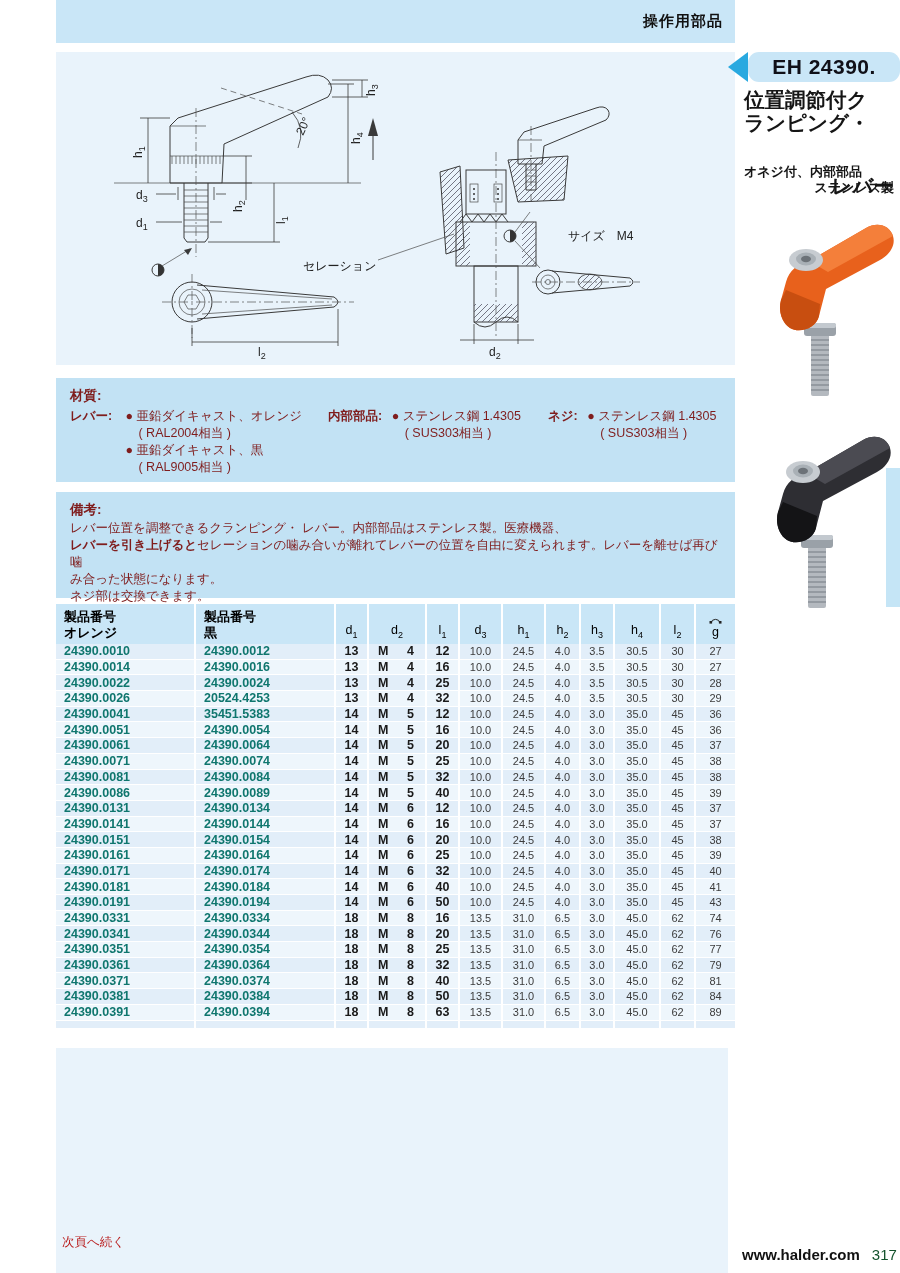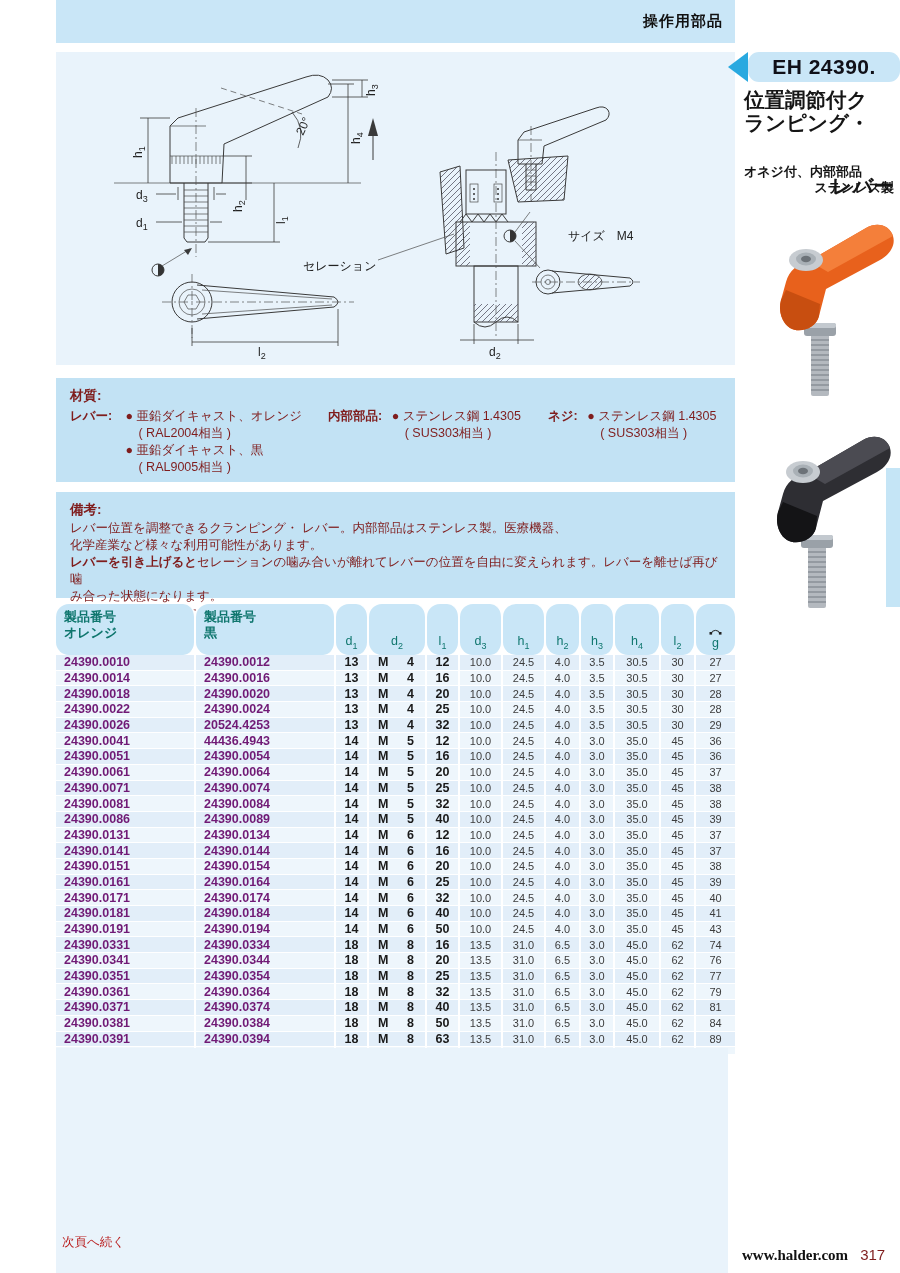--- a/index.html
+++ b/index.html
@@ -32,29 +32,29 @@
   .mgroup{position:absolute;top:30px;}
   .mlabel{font-weight:bold;display:inline-block;vertical-align:top;}
   .mitems{display:inline-block;vertical-align:top;}
   .msub{padding-left:13px;}
 
   
   #spectable{left:56px;top:604px;width:679px;}
   table{border-collapse:separate;border-spacing:0;table-layout:fixed;width:679px;}
   th,td{box-sizing:border-box;border-right:2px solid #fff;overflow:hidden;white-space:nowrap;}
   th:last-child,td:last-child{border-right:none;}
-  thead th{background:#c9e6f7;height:51px;vertical-align:bottom;padding:0 0 5px 0;
-           font-size:12.5px;font-weight:normal;color:#0f766e;text-align:center;border-radius:13px;}
+  thead th{background:#c9e6f7;height:40px;vertical-align:bottom;padding:0 0 5px 0;
+           font-size:12.5px;font-weight:normal;color:#000000;text-align:center;}
   thead th.hprod{text-align:left;vertical-align:top;padding:5px 0 0 8px;font-weight:bold;font-size:13px;line-height:16px;}
   thead th .sub{font-size:9px;vertical-align:sub;}
   tbody td{height:15.7px;border-bottom:1px solid #fff;font-size:11px;color:#3c3c3c;
            text-align:center;padding:0;line-height:14px;}
   tbody tr:nth-child(odd) td{background:#e2eef9;}
   tbody tr:nth-child(even) td{background:#eef6fc;}
-  td.c-prod{font-size:12.5px;font-weight:bold;color:#701a75;text-align:left;padding-left:8px;}
+  td.c-prod{font-size:12.5px;font-weight:bold;color:#0f766e;text-align:left;padding-left:8px;}
   td.c-b{font-size:12.5px;font-weight:bold;color:#1a1a1a;}
   td.c-d2{font-size:12.5px;font-weight:bold;color:#1a1a1a;}
   td.c-d2 span{display:inline-block;}
   td.c-d2 .m{float:left;margin-left:9px;}
   td.c-d2 .sz{float:right;margin-right:11px;}
   tr.emptyrow td{height:8px;}
   #wicon{display:block;margin:0 auto 1px auto;}
 
   
   #bottombox{left:56px;top:1048px;width:672px;height:225px;background:#e9f3fb;}
@@ -74,22 +74,22 @@
   #photo-black{left:737px;top:416px;}
   #edgetab{left:886px;top:468px;width:14px;height:139px;background:#c5e5f6;}
 
   
   #brand{left:740px;top:1186px;width:156px;height:48px;}
   #brand .mark{position:absolute;left:0;top:2px;}
   #brand .word{position:absolute;left:50px;top:0;font-size:25px;font-weight:bold;letter-spacing:.5px;color:#111;}
   #brand .subword{position:absolute;left:51px;top:27px;font-size:11.5px;font-weight:bold;
                   letter-spacing:1.2px;color:#29a9e0;}
   #siteline{left:742px;top:1246px;width:158px;font-size:15px;}
-  #siteline .url{font-weight:bold;color:#111;font-family:Liberation Serif, serif;}
-  #siteline .pg{color:#7f1d1d;margin-left:12px;}
+  #siteline .url{font-weight:bold;color:#111;}
+  #siteline .pg{color:#14532d;margin-left:12px;}
 </style>
 </head>
 <body>
 
 <div id="page">
 
   <div class="abs" id="topbar">
     <span>操作用部品</span>
   </div>
 
@@ -217,21 +217,20 @@
         <div><span>●</span> <span>ステンレス鋼 1.4305</span></div>
         <div class="msub">( SUS303相当 )</div>
       </span>
     </div>
   </div>
 
   <div class="abs bluebox" id="rembox">
     <div class="boxtitle">備考:</div>
     <div style="padding:0 14px;">
       <div>レバー位置を調整できるクランピング・ レバー。内部部品はステンレス製。医療機器、</div>
-      <div>化学産業など様々な利用可能性があります。</div>
       <div><span class="b">レバーを引き上げると</span><span>セレーションの噛み合いが離れてレバーの位置を自由に変えられます。レバーを離せば再び噛</span></div>
       <div>み合った状態になります。</div>
       <div>ネジ部は交換できます。</div>
     </div>
   </div>
 
   <div class="abs" id="spectable">
     <table>
       <colgroup>
         <col style="width:140px">
@@ -305,73 +304,56 @@
             <td class="c-b">16</td>
             <td class="c-r">10.0</td>
             <td class="c-r">24.5</td>
             <td class="c-r">4.0</td>
             <td class="c-r">3.5</td>
             <td class="c-r">30.5</td>
             <td class="c-r">30</td>
             <td class="c-r">27</td>
           </tr>
           <tr>
-            <td class="c-prod">24390.0018</td>
-            <td class="c-prod">24390.0020</td>
+            <td class="c-prod">24390.0022</td>
+            <td class="c-prod">24390.0024</td>
             <td class="c-b">13</td>
             <td class="c-d2">
               <span class="m">M</span>
               <span class="sz">4</span>
             </td>
-            <td class="c-b">20</td>
+            <td class="c-b">25</td>
             <td class="c-r">10.0</td>
             <td class="c-r">24.5</td>
             <td class="c-r">4.0</td>
             <td class="c-r">3.5</td>
             <td class="c-r">30.5</td>
             <td class="c-r">30</td>
             <td class="c-r">28</td>
           </tr>
           <tr>
-            <td class="c-prod">24390.0022</td>
-            <td class="c-prod">24390.0024</td>
-            <td class="c-b">13</td>
-            <td class="c-d2">
-              <span class="m">M</span>
-              <span class="sz">4</span>
-            </td>
-            <td class="c-b">25</td>
-            <td class="c-r">10.0</td>
-            <td class="c-r">24.5</td>
-            <td class="c-r">4.0</td>
-            <td class="c-r">3.5</td>
-            <td class="c-r">30.5</td>
-            <td class="c-r">30</td>
-            <td class="c-r">28</td>
-          </tr>
-          <tr>
             <td class="c-prod">24390.0026</td>
             <td class="c-prod">20524.4253</td>
             <td class="c-b">13</td>
             <td class="c-d2">
               <span class="m">M</span>
               <span class="sz">4</span>
             </td>
             <td class="c-b">32</td>
             <td class="c-r">10.0</td>
             <td class="c-r">24.5</td>
             <td class="c-r">4.0</td>
             <td class="c-r">3.5</td>
             <td class="c-r">30.5</td>
             <td class="c-r">30</td>
             <td class="c-r">29</td>
           </tr>
           <tr>
             <td class="c-prod">24390.0041</td>
-            <td class="c-prod">44436.4943</td>
+            <td class="c-prod">35451.5383</td>
             <td class="c-b">14</td>
             <td class="c-d2">
               <span class="m">M</span>
               <span class="sz">5</span>
             </td>
             <td class="c-b">12</td>
             <td class="c-r">10.0</td>
             <td class="c-r">24.5</td>
             <td class="c-r">4.0</td>
             <td class="c-r">3.0</td>

